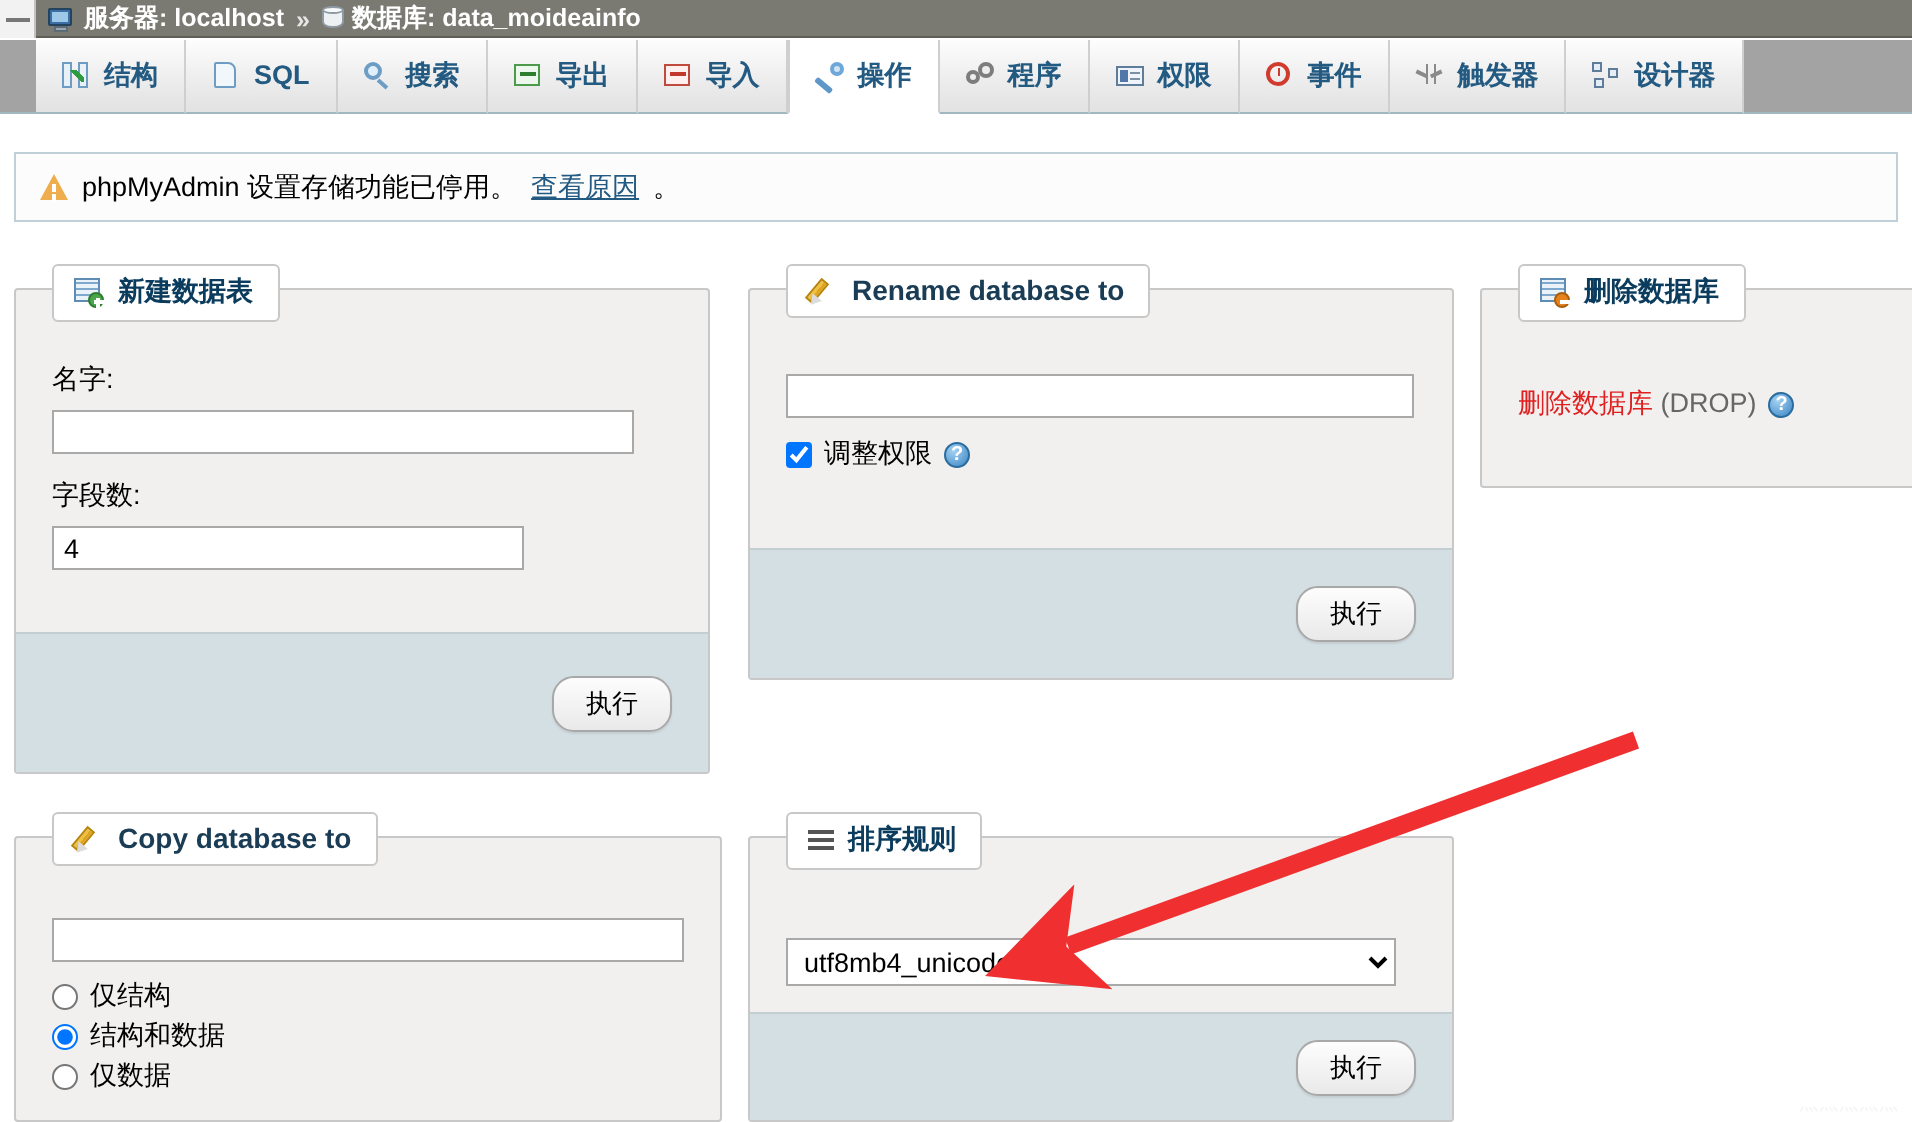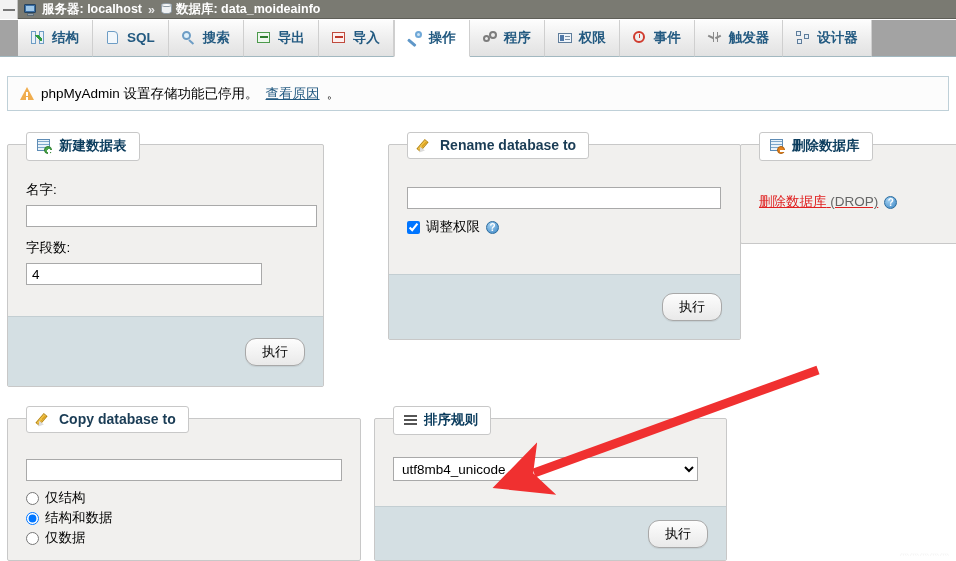--- a/index.html
+++ b/index.html
@@ -326,21 +326,21 @@
   .chk-row, .rad-row {
     display:flex; align-items:center; gap:6px;
     font-size:13.5px; color:#000; margin-top:4px;
   }
   .rad-row { margin-top: 2px; }
   input[type=checkbox], input[type=radio] {
     margin:0; width:13px; height:13px; flex:none;
   }
 
   .drop-link {
-    color: #e02020; font-size: 13.5px; cursor: pointer; text-decoration: underline;
+    color: #e02020; font-size: 13.5px; cursor: pointer;
   }
   .drop-link .paren { color: #666; }
 
   select.coll {
     width: 305px; height: 24px;
     font-size: 13.5px;
     font-family: "Liberation Sans", sans-serif;
     border: 1px solid #a9a9a9;
     background: #fff;
     padding: 1px 4px;
@@ -482,41 +482,41 @@
 <div id="warning">
   <span class="ico-warn">
       <i class="tri"></i>
       <i class="ex"></i>
     </span>
   <span>phpMyAdmin 设置存储功能已停用。</span>
     <a>查看原因</a>
     <span>。</span>
 </div>
 
-<div class="panel" style="left:7px; top:144px; width:317px; height:243px;">
+<div class="panel" style="left:7px; top:144px; width:348px; height:243px;">
   <div class="legend">
     <span class="ico-newtable">
         <i class="t"></i>
         <i class="r"></i>
         <i class="plus"></i>
       </span>
     <span>新建数据表</span>
   </div>
   <div class="panel-body" style="padding-top:36px;">
     <div class="fld-label">名字:</div>
     <input class="txt" style="width: 291px; margin-bottom: 12px;" type="text" value="">
     <div class="fld-label">字段数:</div>
     <input class="txt" style="width: 236px;" type="text" value="4">
   </div>
   <div class="panel-foot" style="position:absolute; left:0; right:0; bottom:0; height:70px; align-items:center;">
     <button class="go-btn">执行</button>
   </div>
 </div>
 
-<div class="panel" style="left:388px; top:144px; width:353px; height:196px;">
+<div class="panel" style="left:374px; top:144px; width:353px; height:196px;">
   <div class="legend en">
     <span class="ico-pencil">
         <i class="shaft"></i>
         <i class="tip"></i>
       </span>
     <span>Rename database to</span>
   </div>
   <div class="panel-body" style="padding-top:42px;">
     <input class="txt" style="width: 314px; margin-bottom: 9px;" type="text" value="">
     <div class="chk-row">
@@ -573,21 +573,21 @@
   </div>
 </div>
 
 <div class="panel" style="left:374px; top:418px; width:353px; height:143px;">
   <div class="legend">
     <span class="ico-collation">
         <i class="l"></i>
       </span>
     <span>排序规则</span>
   </div>
-  <div class="panel-body" style="padding-top:38px;">
+  <div class="panel-body" style="padding-top:22px;margin-top:28px;">
     <select class="coll">
       <option>utf8mb4_unicode_ci</option>
     </select>
   </div>
   <div class="panel-foot" style="position:absolute; left:0; right:0; bottom:0; height:54px; align-items:center;">
     <button class="go-btn">执行</button>
   </div>
 </div>
 
 <svg id="annot" viewBox="0 0 956 561" xmlns="http://www.w3.org/2000/svg">

